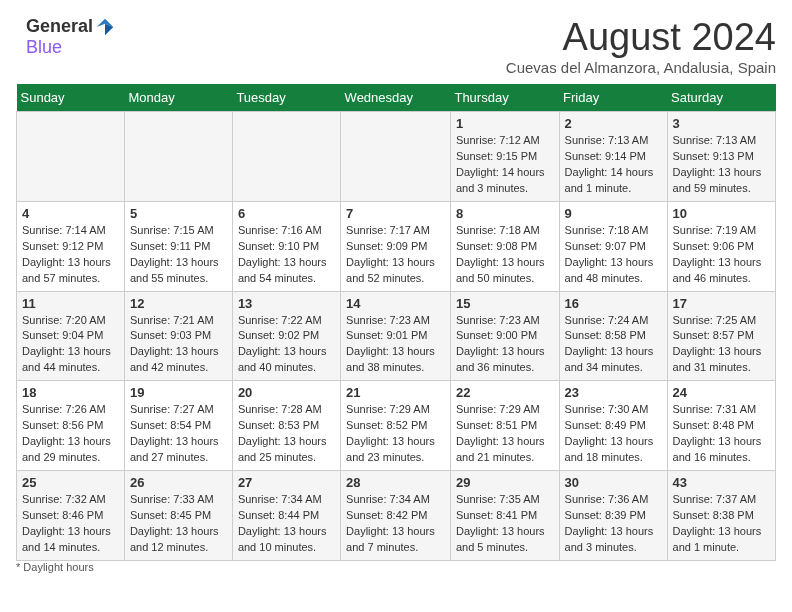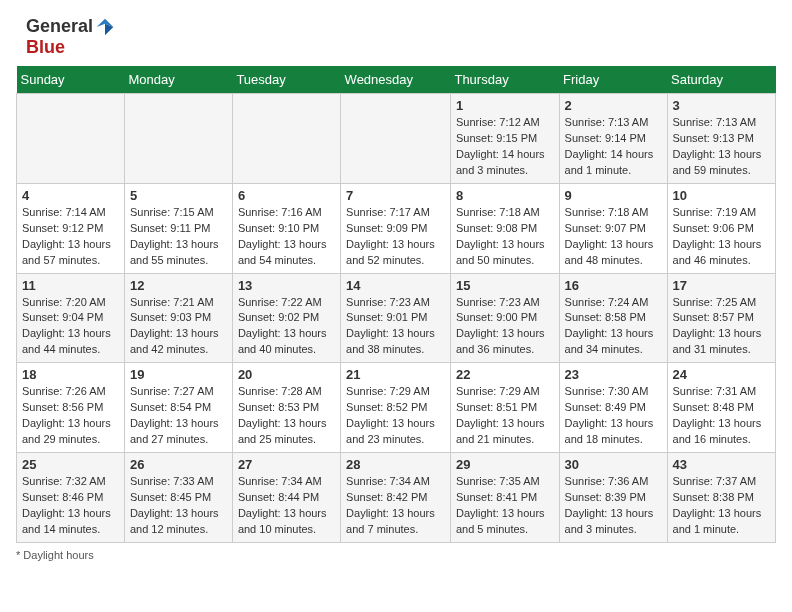--- a/index.html
+++ b/index.html
@@ -22,22 +22,22 @@
       align-items: flex-start;
       margin-left: 10px;
     }
     .logo-text-general {
       font-size: 18px;
       font-weight: bold;
       color: #333;
     }
     .logo-text-blue {
       font-size: 18px;
-      font-weight: bold;
-      color: #b91c1c;
+      font-weight: normal;
+      color: #8b5cf6;
     }
     .logo-icon {
       width: 20px;
       height: 20px;
       margin-left: 2px;
     }
     .logo-row {
       display: flex;
       align-items: center;
     }
@@ -89,39 +89,42 @@
     }
     .day-info {
       color: #333;
       font-size: 11px;
       line-height: 1.45;
     }
     .empty-cell {
       min-height: 70px;
     }
     .footer-note {
-      margin-top: 6px;
       font-size: 11px;
       color: #555;
     }
   </style>
 </head>
 <body>
 
 <div class="header-area">
   <div class="logo">
     <div class="logo-row">
       <span class="logo-text-general">General</span>
       <svg class="logo-icon" viewBox="0 0 24 24" fill="#2a7abf">
         <polygon points="12,2 22,12 12,8 2,12" fill="#2a7abf"></polygon>
         <polygon points="12,8 22,12 12,22" fill="#1a5a9a"></polygon>
       </svg>
     </div>
     <span class="logo-text-blue">Blue</span>
   </div>
+  <div class="title-area">
+    <div class="month-title">August 2024</div>
+    <div class="location-title">Cuevas del Almanzora, Andalusia, Spain</div>
+  </div>
 </div>
 
 <table>
   <thead>
     <tr>
     <th>Sunday</th>
         <th>Monday</th>
         <th>Tuesday</th>
         <th>Wednesday</th>
         <th>Thursday</th>

